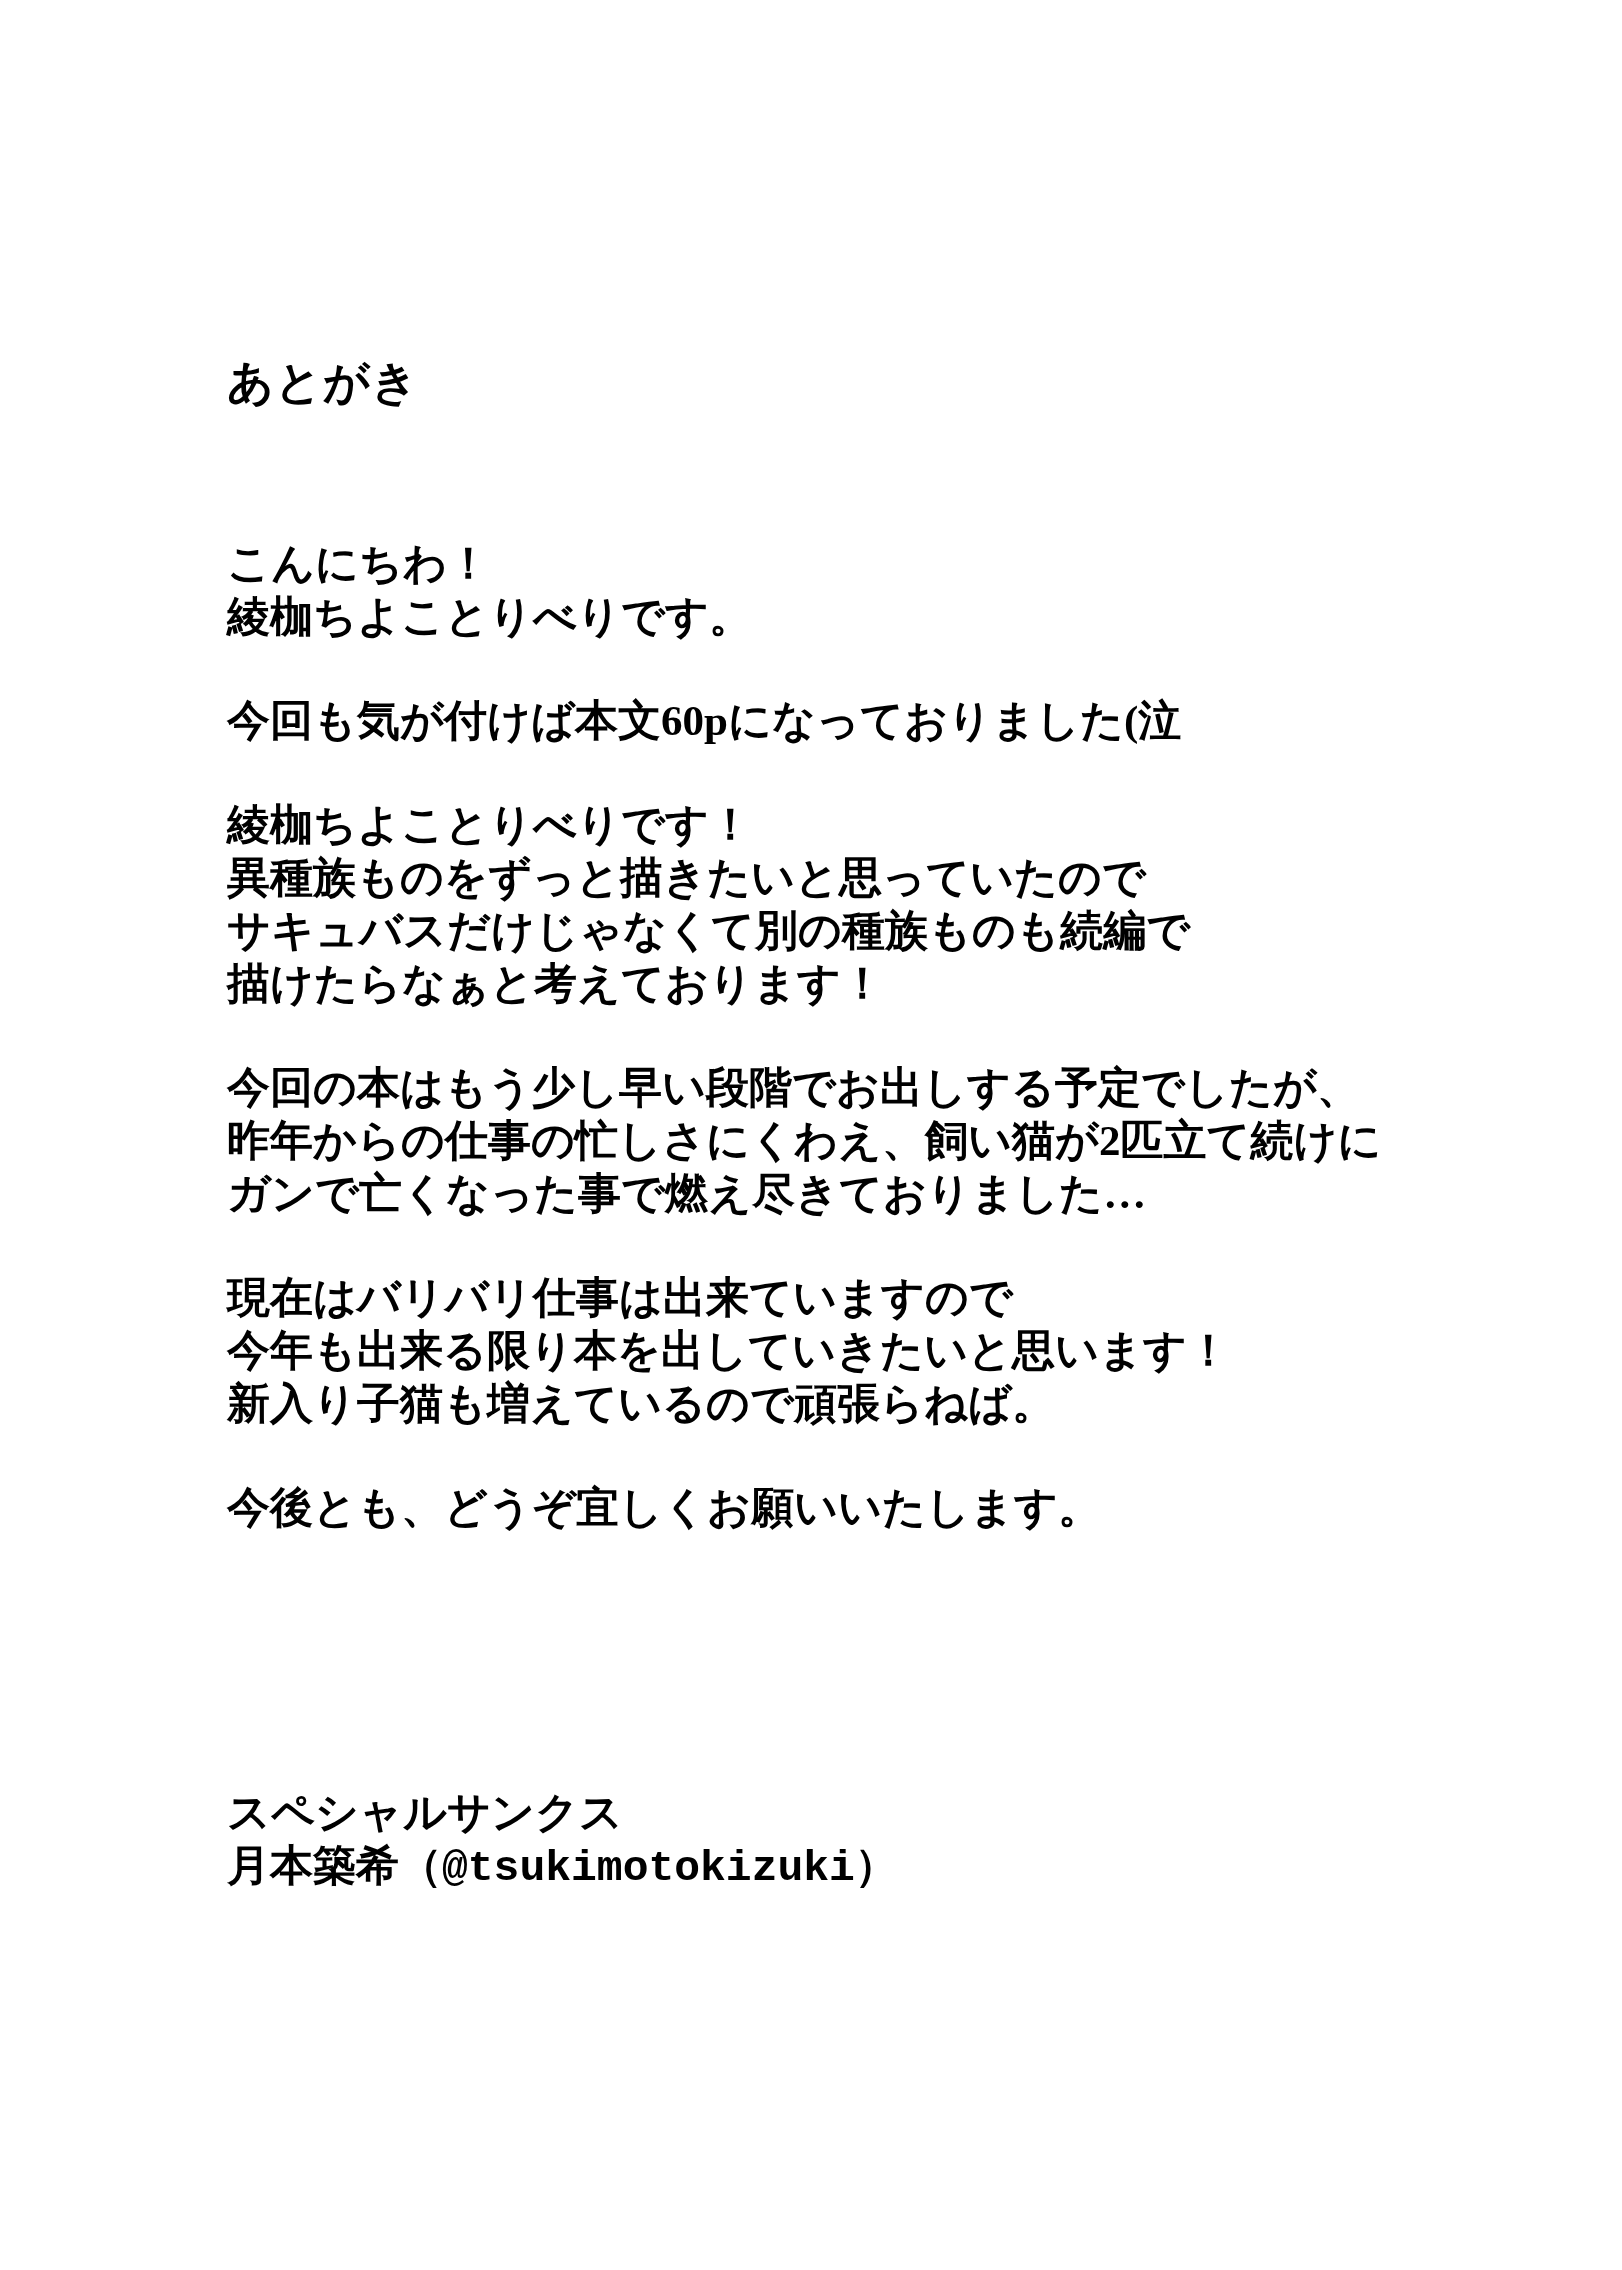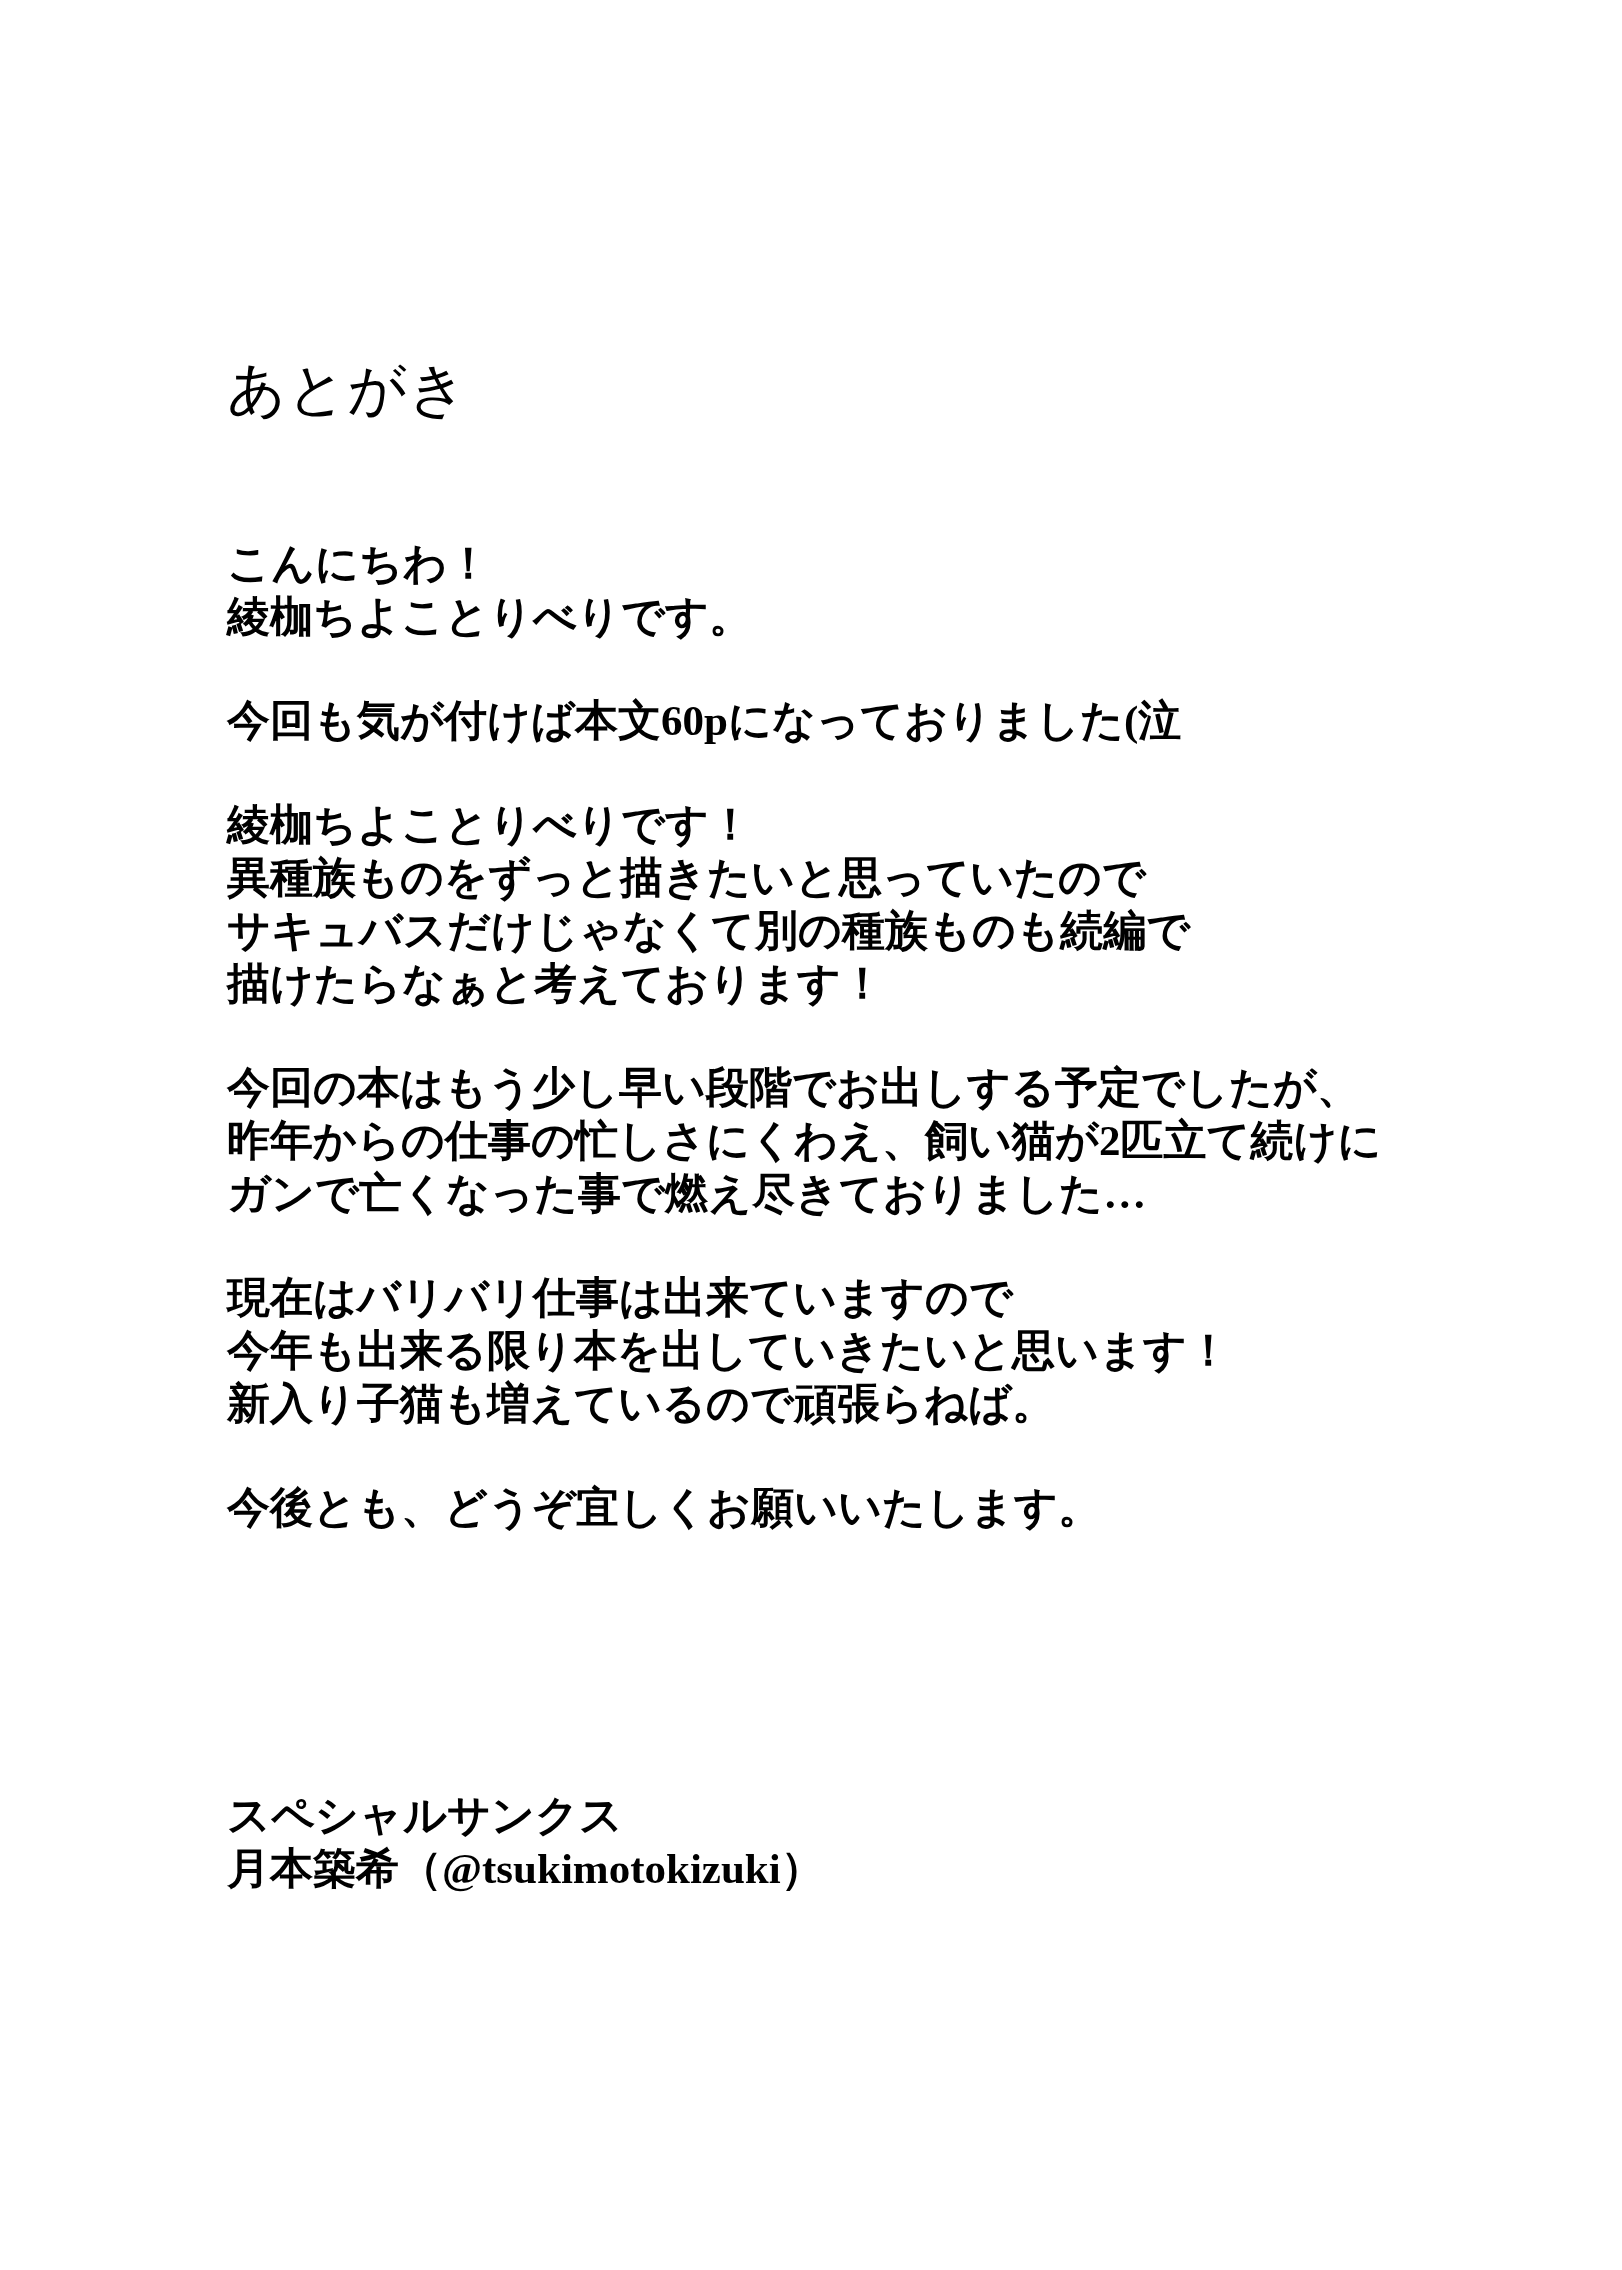--- a/index.html
+++ b/index.html
@@ -18,22 +18,22 @@
   .page {
     position: absolute;
     inset: 0;
     background: #ffffff;
   }
   .title {
     position: absolute;
     left: 227px;
     top: 355px;
     margin: 0;
-    font-size: 58px;
-    font-weight: normal;
+    font-size: 46px;
+    font-weight: bold;
     letter-spacing: 0.9px;
     line-height: 1.2;
     white-space: nowrap;
   }
   .body-text {
     position: absolute;
     left: 227px;
     top: 537px;
     width: 1279px;
   }
@@ -46,20 +46,21 @@
     font-size: 43px;
     font-weight: bold;
     line-height: 53px;
     white-space: nowrap;
     letter-spacing: 0px;
   }
   .credits {
     position: absolute;
     left: 227px;
     top: 1789px;
+    font-family: Liberation Mono, monospace;
   }
 </style>
 </head>
 <body>
 
 <div class="page">
 
   <h1 class="title">あとがき</h1>
 
   <div class="body-text">

